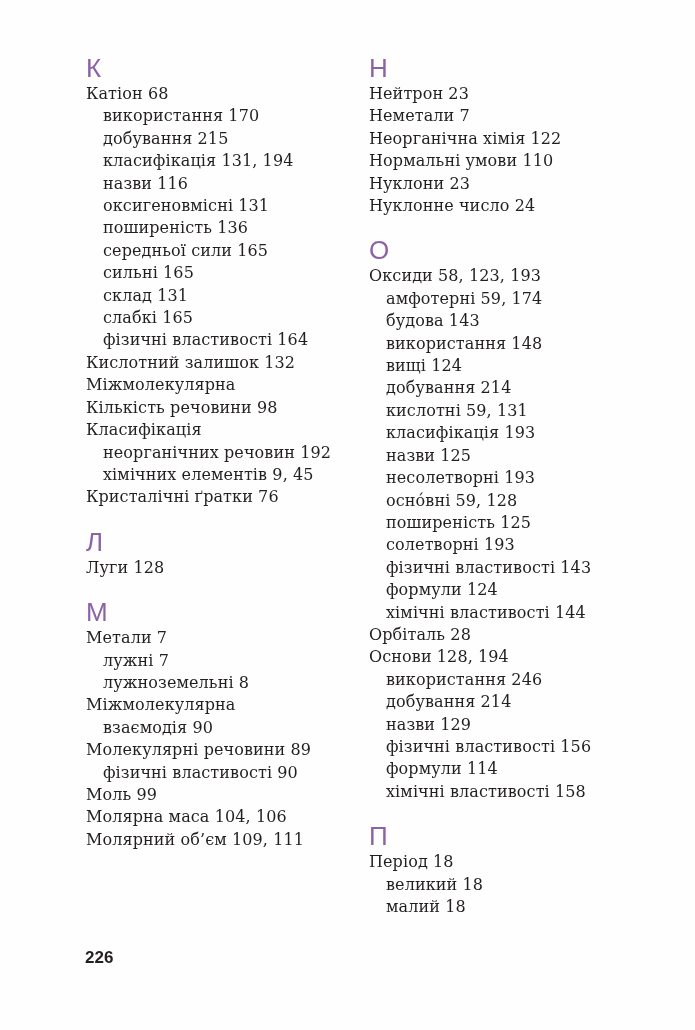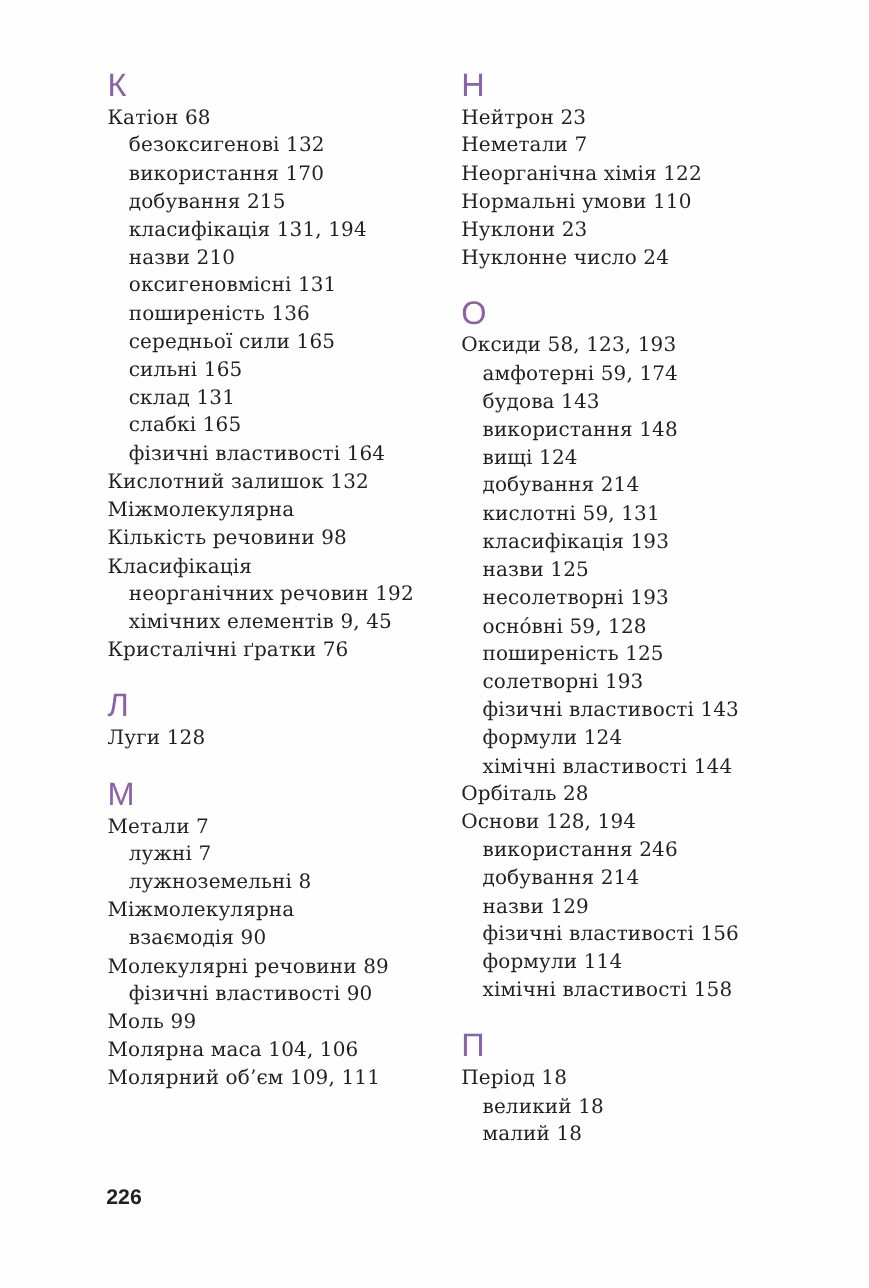--- a/index.html
+++ b/index.html
@@ -16,25 +16,24 @@
   .pagenum { position: absolute; left: 85px; top: 948px; font-family: "Liberation Sans", "DejaVu Sans", sans-serif;
              font-weight: bold; font-size: 17px; color: #231f20; }
 </style>
 </head>
 <body>
 
 <div class="col left" id="col-left">
     <div class="section">
       <div class="letter">К</div>
       <div class="entry">Катіон 68</div>
-      <div class="entry sub">безоксигенові 132</div>
       <div class="entry sub">використання 170</div>
       <div class="entry sub">добування 215</div>
       <div class="entry sub">класифікація 131, 194</div>
-      <div class="entry sub">назви 210</div>
+      <div class="entry sub">назви 116</div>
       <div class="entry sub">оксигеновмісні 131</div>
       <div class="entry sub">поширеність 136</div>
       <div class="entry sub">середньої сили 165</div>
       <div class="entry sub">сильні 165</div>
       <div class="entry sub">склад 131</div>
       <div class="entry sub">слабкі 165</div>
       <div class="entry sub">фізичні властивості 164</div>
       <div class="entry">Кислотний залишок 132</div>
       <div class="entry">Міжмолекулярна</div>
       <div class="entry">Кількість речовини 98</div>

